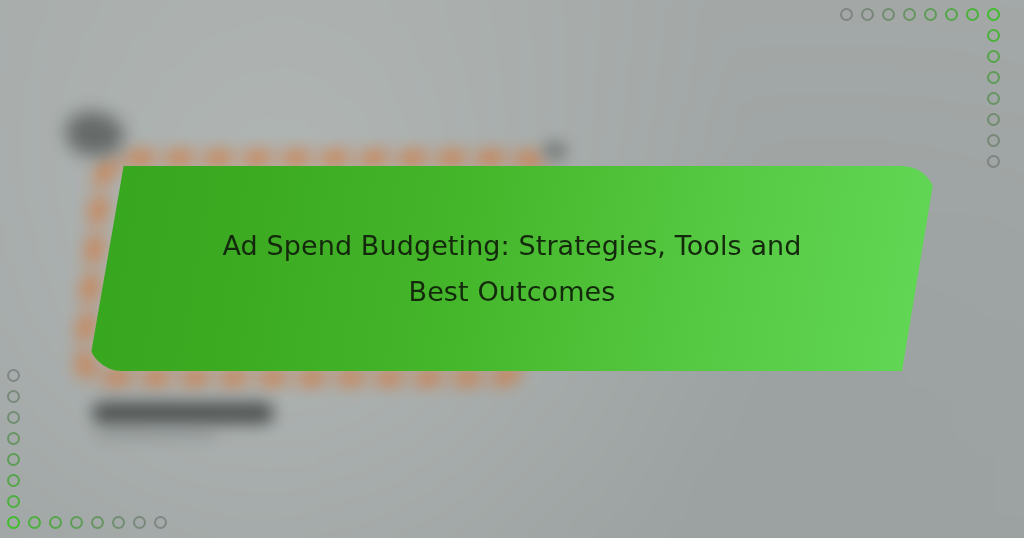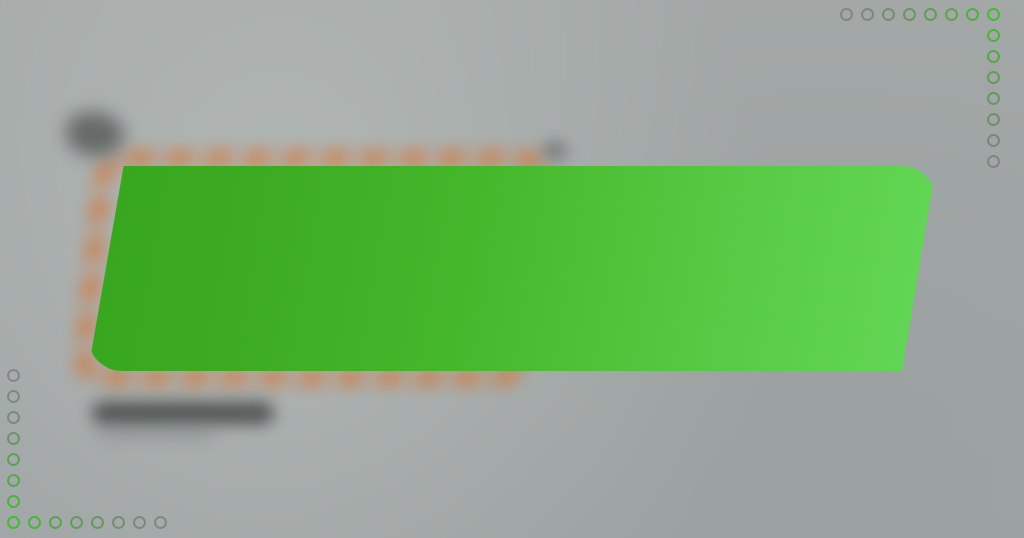--- a/index.html
+++ b/index.html
@@ -173,20 +173,26 @@
     <div class="bg-wash"></div>
     <div class="orange-block"></div>
     <div class="blob-avatar"></div>
     <div class="blob-dot"></div>
     <div class="blob-textbar"></div>
     <div class="blob-textbar2"></div>
   </div>
 
   <div class="banner-shape">
     <div class="banner-fill"></div>
+  </div>
+  <div class="banner" style="background:none;">
+    <div class="banner-title">
+      <div>Ad Spend Budgeting: Strategies, Tools and</div>
+      <div>Best Outcomes</div>
+    </div>
   </div>
 
   <div class="dots" id="dots-top-right">
       <div class="dot" style="left: 6px; top: 8px; border-color: rgb(99, 103, 102); opacity: 0.55;"></div>
       <div class="dot" style="left: 27px; top: 8px; border-color: rgb(94, 115, 93); opacity: 0.614286;"></div>
       <div class="dot" style="left: 48px; top: 8px; border-color: rgb(89, 128, 85); opacity: 0.678571;"></div>
       <div class="dot" style="left: 69px; top: 8px; border-color: rgb(84, 140, 76); opacity: 0.742857;"></div>
       <div class="dot" style="left: 90px; top: 8px; border-color: rgb(78, 152, 68); opacity: 0.807143;"></div>
       <div class="dot" style="left: 111px; top: 8px; border-color: rgb(73, 164, 59); opacity: 0.871429;"></div>
       <div class="dot" style="left: 132px; top: 8px; border-color: rgb(68, 177, 51); opacity: 0.935714;"></div>

